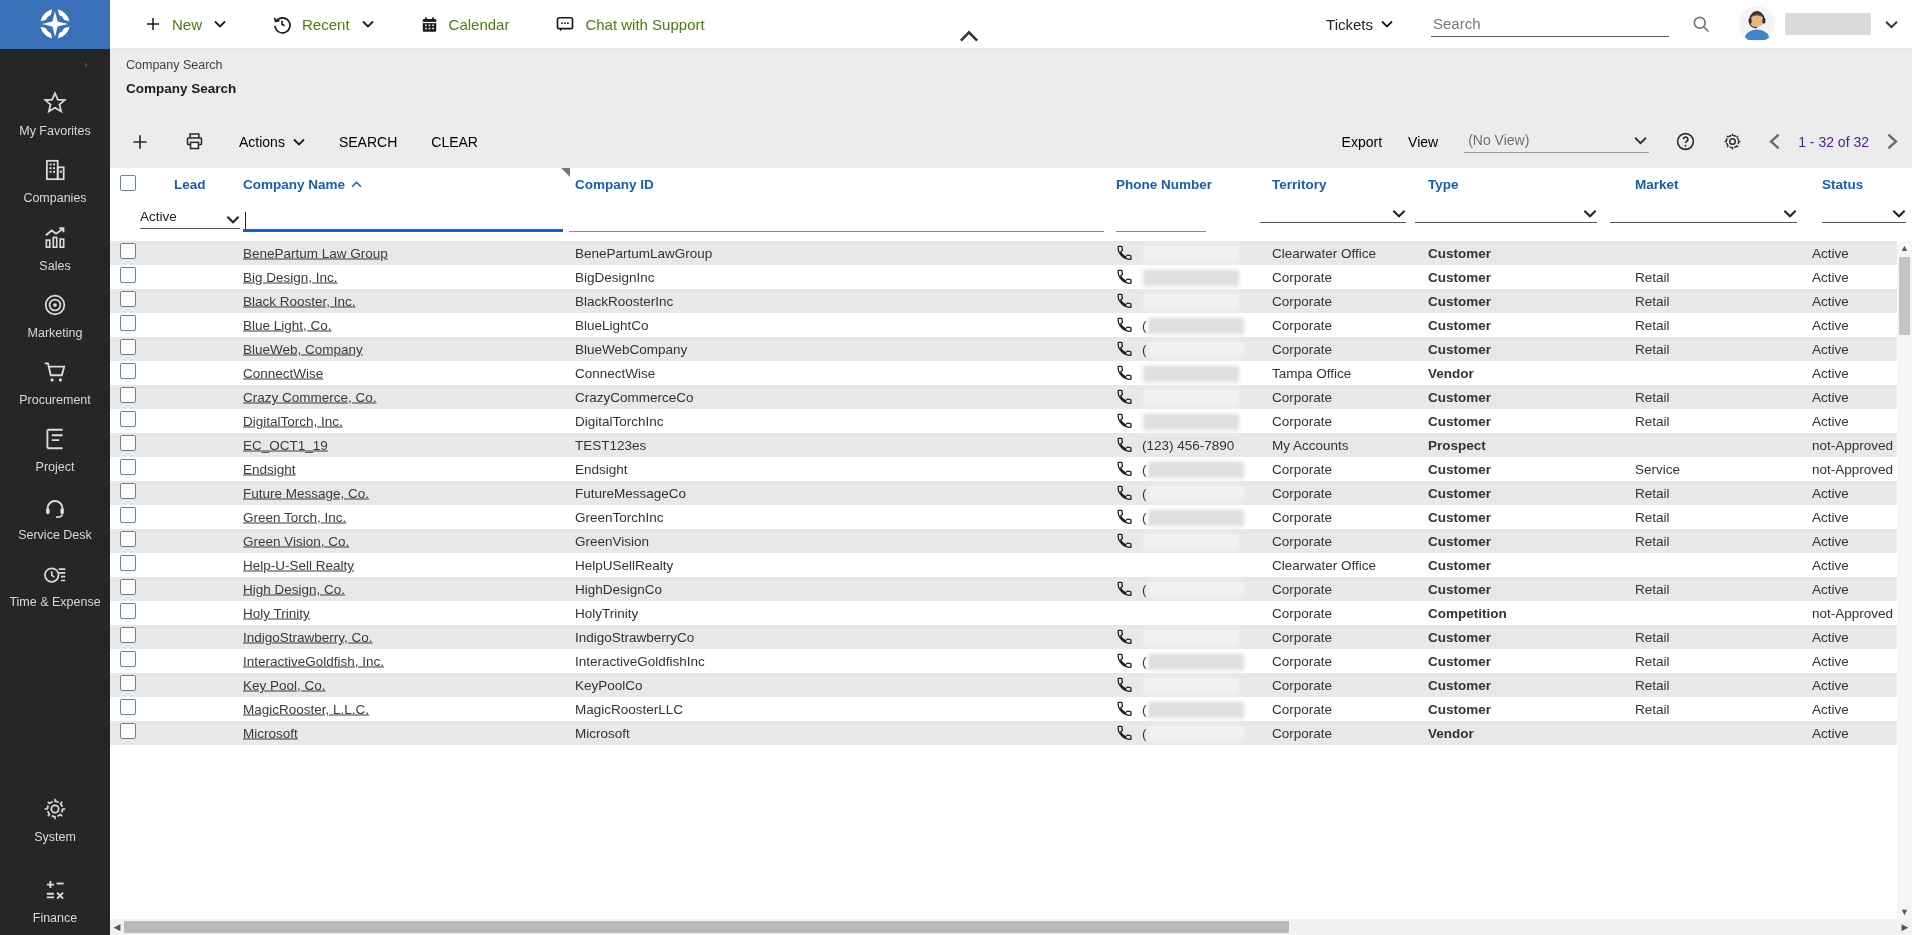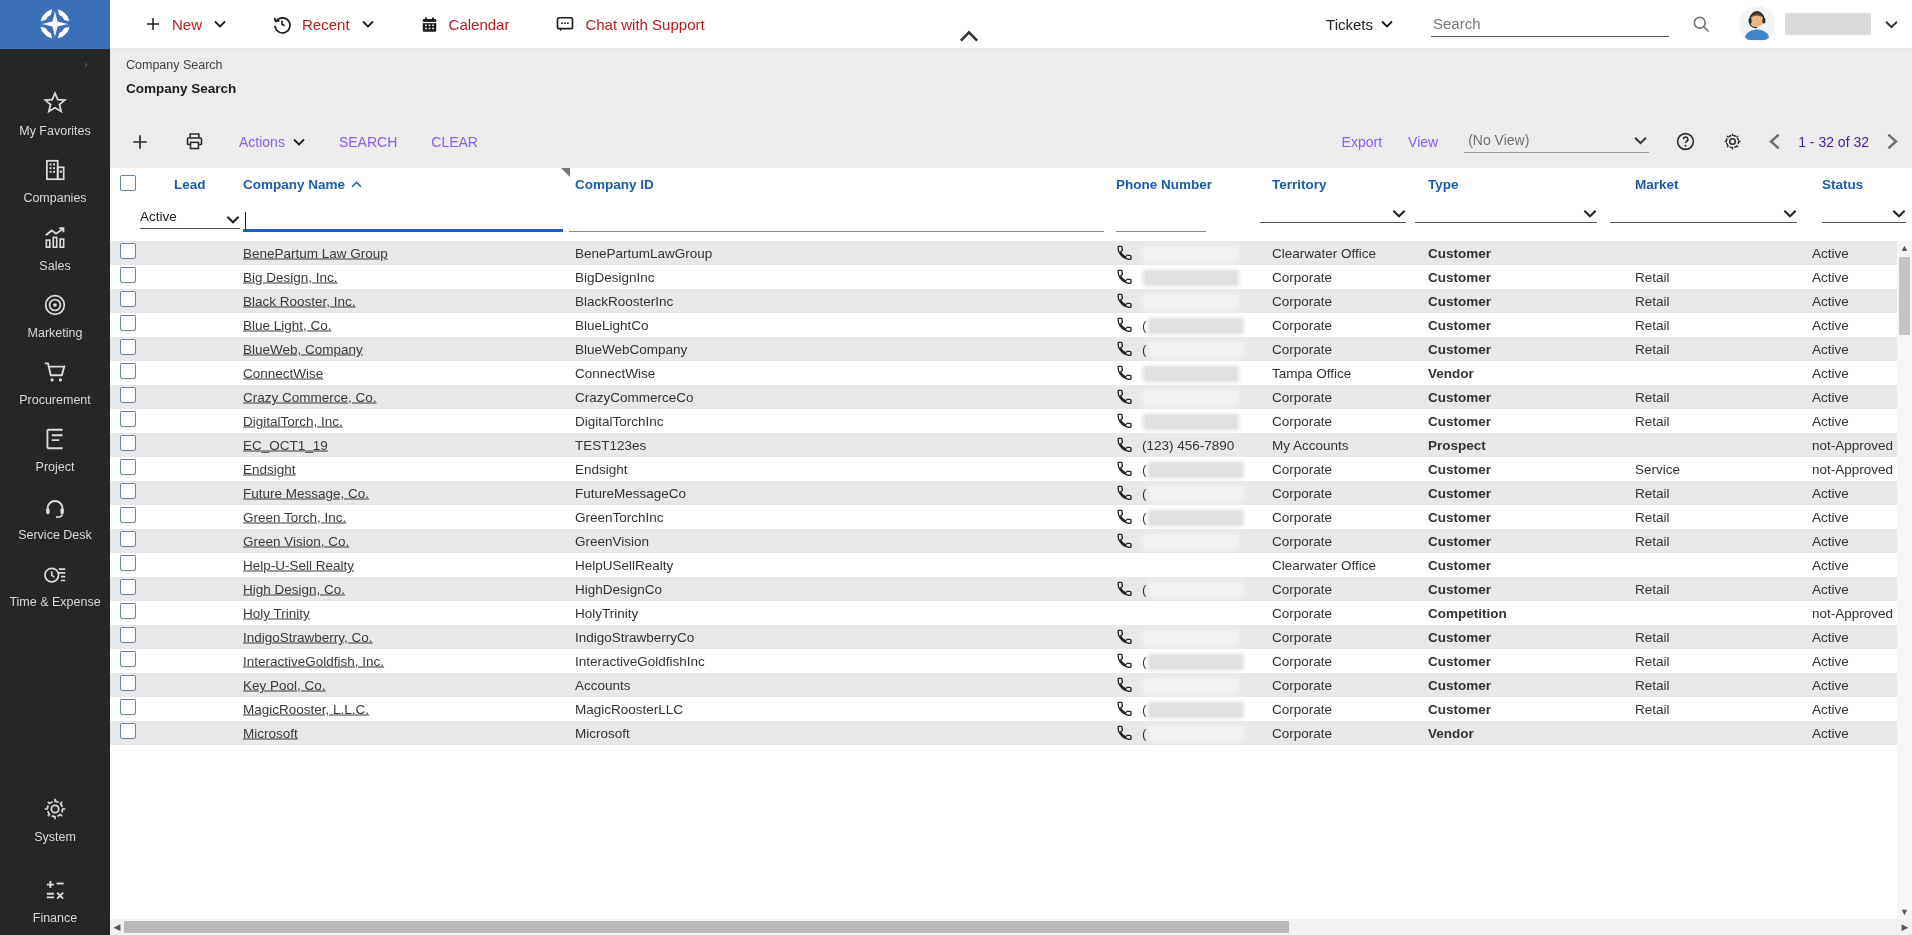--- a/index.html
+++ b/index.html
@@ -8,21 +8,21 @@
   }
   *{box-sizing:border-box;margin:0;padding:0;}
   html,body{width:1912px;height:935px;overflow:hidden;}
   body{font-family:"Liberation Sans",sans-serif;color:#212121;background:#fff;display:flex;flex-direction:column;}
   svg{display:block;}
 
   
   .topbar{height:49px;background:#fff;display:flex;align-items:center;flex:0 0 49px;position:relative;border-bottom:1px solid #e6e6e6;}
   .logo{width:110px;height:49px;background:var(--logo-blue);display:flex;align-items:center;justify-content:center;flex:0 0 110px;}
   .topnav{display:flex;align-items:center;gap:46px;margin-left:34px;}
-  .nav-item{display:flex;align-items:center;gap:10px;font-size:15px;font-weight:500;color:#b91c1c;cursor:pointer;}
+  .nav-item{display:flex;align-items:center;gap:10px;font-size:15px;font-weight:500;color:#4d7c0f;cursor:pointer;}
   .nav-item .chev{margin-left:2px;color:#1c1c1c;}
   .collapse-chip{position:absolute;left:958px;top:30px;color:#333;}
   .top-right{margin-left:auto;display:flex;align-items:center;padding-right:14px;}
   .tickets{display:flex;align-items:center;gap:8px;font-size:15px;font-weight:500;margin-right:38px;cursor:pointer;}
   .searchbox{position:relative;margin-right:22px;}
   .searchbox input{border:none;outline:none;border-bottom:1px solid #5f5f5f;width:238px;font-size:15px;padding:4px 2px;background:transparent;color:#333;font-family:"Liberation Sans",sans-serif;}
   .searchbox input::placeholder{color:#757575;}
   .mag{color:#757575;margin-right:28px;}
   .avatar{width:36px;height:36px;border-radius:50%;overflow:hidden;margin-right:10px;background:#f4f4f4;}
   .name-chip{width:86px;height:22px;background:#d9d9d9;border-radius:2px;margin-right:14px;}
@@ -38,21 +38,21 @@
   .side-sys{margin-top:auto;margin-bottom:14px;}
 
   .content{flex:1;display:flex;flex-direction:column;position:relative;min-width:0;background:#fff;}
   .strip{background:var(--strip-bg);height:66px;padding:9px 0 0 16px;flex:0 0 66px;}
   .crumb{font-size:12.5px;color:#424242;}
   .page-title{font-size:13.5px;font-weight:700;color:#1b1b1b;margin-top:9px;}
 
   
   .toolbar{background:var(--strip-bg);height:53px;flex:0 0 53px;display:flex;align-items:center;padding:0 14px 0 20px;}
   .tb-icon{color:#2b2b2b;cursor:pointer;display:flex;align-items:center;}
-  .tb-label{font-size:14px;font-weight:500;color:#8b5cf6;cursor:pointer;display:flex;align-items:center;gap:8px;}
+  .tb-label{font-size:14px;font-weight:500;color:#000000;cursor:pointer;display:flex;align-items:center;gap:8px;}
   .tb-left{display:flex;align-items:center;gap:34px;}
   .tb-right{margin-left:auto;display:flex;align-items:center;gap:26px;}
   .view-select{display:flex;align-items:center;border-bottom:1px solid #9a9a9a;width:185px;justify-content:space-between;padding:2px 2px 4px 4px;cursor:pointer;}
   .view-value{font-size:14px;color:#6f6f6f;}
   .pager{display:flex;align-items:center;gap:18px;}
   .pg-chev{color:#6f6f6f;cursor:pointer;}
   .pg-text{font-size:14px;font-weight:500;color:#4c1d95;}
 
   
   .table-wrap{flex:1;position:relative;background:#fff;min-height:0;overflow:hidden;}
@@ -640,21 +640,21 @@
             </svg>
     <span class="cellpos cell col-phone"><span class="paren">(</span><span class="ph-text"></span><span class="redact"></span></span>
     <span class="cellpos cell col-terr">Corporate</span>
     <span class="cellpos cell col-type">Customer</span>
     <span class="cellpos cell col-market">Retail</span>
     <span class="cellpos cell col-status">Active</span>
   </div>
           <div class="trow alt">
     <span class="cellpos col-cb"><span class="checkbox"></span></span>
     <a class="cellpos cell cname col-name">Key Pool, Co.</a>
-    <span class="cellpos cell col-id">Accounts</span>
+    <span class="cellpos cell col-id">KeyPoolCo</span>
     <svg class="cellpos ph-icon col-phicon" width="17" height="17" viewBox="0 0 24 24">
               <path d="M6.6 10.8c1.5 2.9 3.8 5.2 6.7 6.7l2.2-2.2c.3-.3.7-.4 1.1-.3 1.1.4 2.3.6 3.6.6.6 0 1 .4 1 1v3.4c0 .6-.4 1-1 1C10.9 21 3 13.1 3 3.8c0-.6.4-1 1-1h3.5c.6 0 1 .4 1 1 0 1.2.2 2.5.6 3.6.1.4 0 .8-.3 1.1l-2.2 2.3z" fill="none" stroke="currentColor" stroke-width="1.8"></path>
             </svg>
     <span class="cellpos cell col-phone"><span class="paren"></span><span class="ph-text"></span><span class="redact"></span></span>
     <span class="cellpos cell col-terr">Corporate</span>
     <span class="cellpos cell col-type">Customer</span>
     <span class="cellpos cell col-market">Retail</span>
     <span class="cellpos cell col-status">Active</span>
   </div>
           <div class="trow">

